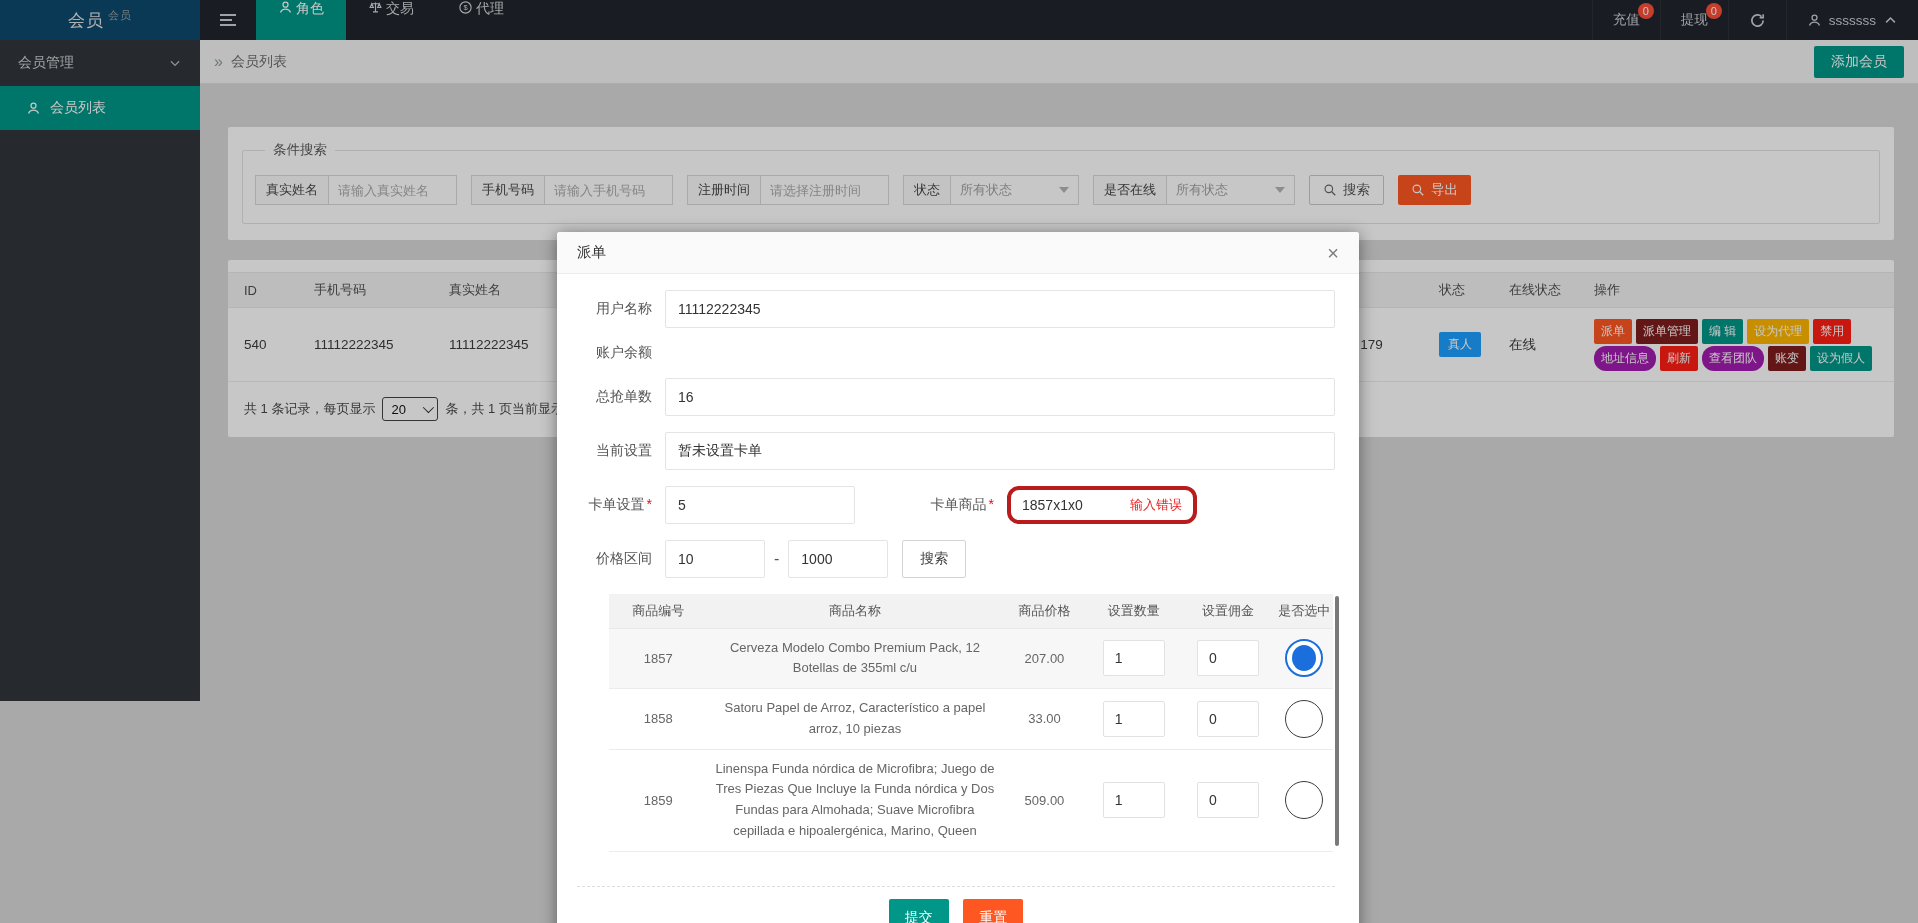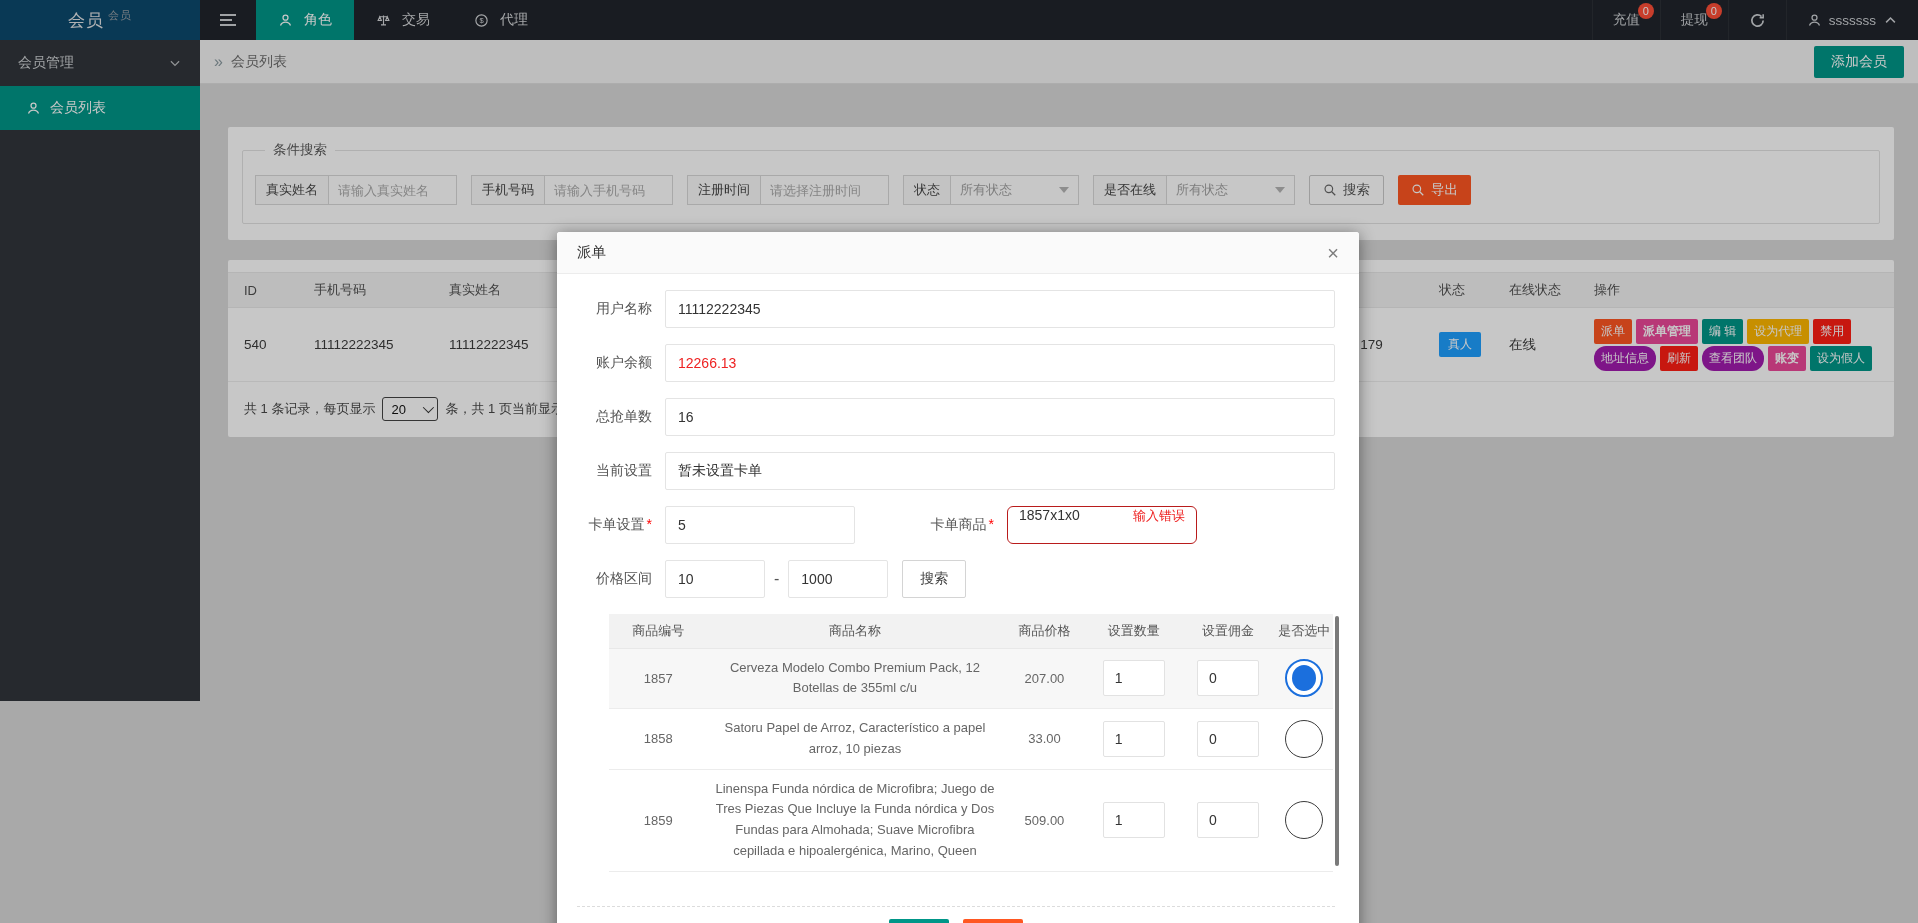--- a/index.html
+++ b/index.html
@@ -6,21 +6,21 @@
   html,body { width:1918px; height:923px; overflow:hidden; font-family:"Liberation Sans","DejaVu Sans",sans-serif; background:#d9d9d9; }
 
   
   .topbar { position:relative; height:40px; background:#21252c; display:flex; align-items:stretch; z-index:1; }
   .logo { width:200px; background:#0c4a6e; color:#e3e4e6; display:flex; align-items:center; justify-content:center; font-size:17px; letter-spacing:1px; }
   .logo .sub { font-size:11px; color:#9aa0a6; margin-left:4px; transform:translateY(-5px); }
   .hamburger { width:56px; display:flex; align-items:center; justify-content:center; color:#cdd0d4; cursor:pointer; }
   .bars { display:inline-block; width:16px; }
   .bars i { display:block; height:2px; background:#cdd0d4; margin:3px 0; }
   .bars i:nth-child(2){ width:12px; }
-  .top-tab { display:flex; align-items:center; gap:11px; padding:0 22px; color:#d6d8db; font-size:14px; cursor:pointer; }
+  .top-tab { display:flex; align-items:flex-start; gap:3px; padding:0 22px; color:#d6d8db; font-size:14px; cursor:pointer; }
   .top-tab svg { width:15px; height:15px; }
   .top-tab.active { background:#009688; color:#fff; }
   .top-right { margin-left:auto; display:flex; align-items:stretch; }
   .top-item { position:relative; display:flex; align-items:center; padding:0 20px; color:#cfd2d6; font-size:13.5px; border-left:1px solid rgba(255,255,255,.05); cursor:pointer; }
   .badge { position:absolute; top:3px; right:6px; min-width:16px; height:16px; line-height:16px; border-radius:8px; background:#ff4f38; color:#fff; font-size:11px; text-align:center; padding:0 4px; }
   .top-user { gap:7px; }
   .top-user svg { width:15px; height:15px; }
 
   
   .app { display:flex; height:661px; }
@@ -59,40 +59,40 @@
   .trow { display:flex; align-items:center; padding-left:16px; }
   .thead { background:#f2f2f2; border-top:1px solid #e8e8e8; border-bottom:1px solid #e8e8e8; height:36px; font-size:13px; color:#4f4f4f; }
   .tbody { height:74px; border-bottom:1px solid #ededed; font-size:13.5px; color:#3c3c3c; }
   .c-id{width:70px;} .c-phone{width:135px;} .c-rname{width:140px;} .c-level{width:85px;}
   .c-hidden{flex:1; text-align:right; padding-right:18px;}
   .c-ip{width:150px;} .c-status{width:70px;} .c-online{width:85px;}
   .c-actions{width:300px; flex:none;}
   .tag-blue { display:inline-block; background:#1e9fff; color:#fff; font-size:12px; padding:4px 9px; border-radius:2px; }
   .abtns { display:flex; gap:4px; margin:2px 0; }
   .abtn { border:none; color:#fff; font-size:12px; height:25px; padding:0 7px; border-radius:2px; white-space:nowrap; cursor:pointer; }
-  .a-red{background:#ff5722;} .a-blue{background:#ec4899;font-weight:bold;} .a-green{background:#009688;}
+  .a-red{background:#ff5722;} .a-blue{background:#7f1d1d;} .a-green{background:#009688;}
   .a-gold{background:#ffb800;} .a-danger{background:#ff1e14;} .a-orange{background:#a21caf;border-radius:12px;}
   .pager { display:flex; align-items:center; gap:7px; padding:15px 16px 16px; font-size:13px; color:#4a4a4a; }
   .psel { position:relative; width:56px; height:24px; border:1.5px solid #444; border-radius:3px; display:flex; align-items:center; padding:0 8px; font-size:13px; color:#111; background:#fff; cursor:pointer; }
   .psel .caret { position:absolute; right:6px; width:8px; height:8px; border-right:1.6px solid #333; border-bottom:1.6px solid #333; transform:rotate(45deg) translateY(-2px); }
 
   
   .overlay { position:absolute; inset:0; background:rgba(0,0,0,.22); z-index:50; }
   .modal { position:absolute; left:557px; top:232px; width:802px; height:706px; background:#fff; border-radius:3px; box-shadow:0 2px 16px rgba(0,0,0,.45); z-index:60; }
   .m-head { height:42px; background:#fafafa; border-bottom:1px solid #ececec; border-radius:3px 3px 0 0; display:flex; align-items:center; padding:0 20px; font-size:14.5px; color:#333; }
   .m-close { margin-left:auto; font-size:20px; color:#7d7d7d; cursor:pointer; line-height:1; }
   .m-body { padding:16px 24px 0 20px; }
   .frow { display:flex; align-items:center; margin-bottom:16px; }
   .flabel { width:88px; text-align:right; font-size:14px; color:#555; padding-right:13px; white-space:nowrap; flex:none; }
   .star { color:#f00; margin-left:2px; }
   .finput { flex:1; height:38px; border:1px solid #e4e4e4; border-radius:2px; padding:0 12px; font-size:14px; color:#333; outline:none; }
   .finput.red { color:#ee2222; }
   .w190 { flex:none; width:190px; }
   .w100 { flex:none; width:100px; }
-  .errbox { flex:none; width:190px; height:38px; border:1px solid #b91c1c; border-radius:6px; display:flex; align-items:flex-start; padding:0 11px; }
+  .errbox { flex:none; width:190px; height:38px; border:4px solid #b91c1c; border-radius:12px; display:flex; align-items:center; padding:0 11px; }
   .errbox .val { font-size:14px; color:#333; }
   .errbox .err { margin-left:auto; font-size:13px; color:#ee2222; }
   .dash { margin:0 9px; color:#555; }
   .btn-msearch { height:38px; width:64px; margin-left:14px; background:#fff; border:1px solid #d4d4d4; border-radius:2px; font-size:14px; color:#444; cursor:pointer; }
 
   .gwrap { position:relative; margin:6px 2px 0 32px; }
   .gscroll { position:absolute; right:-6px; top:2px; width:4px; height:250px; background:#7a7a7a; border-radius:2px; }
   .gtable { width:100%; border-collapse:collapse; }
   .gtable th { background:#f2f2f2; border-bottom:1px solid #e8e8e8; height:34px; font-weight:normal; font-size:13px; color:#555; }
   .gtable td { border-bottom:1px solid #ececec; text-align:center; font-size:13px; color:#666; padding:9px 4px; }
@@ -307,21 +307,20 @@
     <span>派单</span>
     <span class="m-close">×</span>
   </div>
   <div class="m-body">
     <div class="frow">
       <span class="flabel">用户名称</span>
       <input class="finput" value="11112222345" style="">
     </div>
     <div class="frow">
       <span class="flabel">账户余额</span>
-      <input class="finput red" value="12266.13" style="">
     </div>
     <div class="frow">
       <span class="flabel">总抢单数</span>
       <input class="finput" value="16" style="">
     </div>
     <div class="frow">
       <span class="flabel">当前设置</span>
       <input class="finput" value="暂未设置卡单" style="">
     </div>
     <div class="frow">

